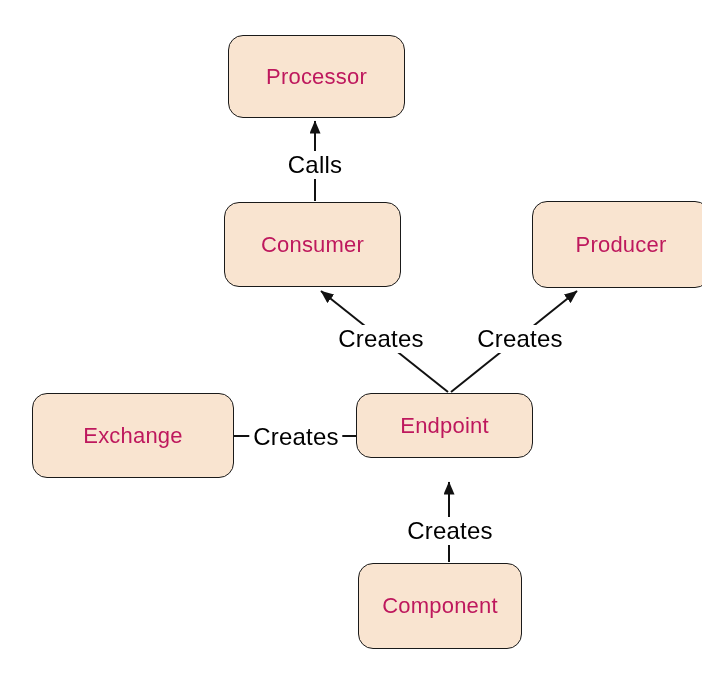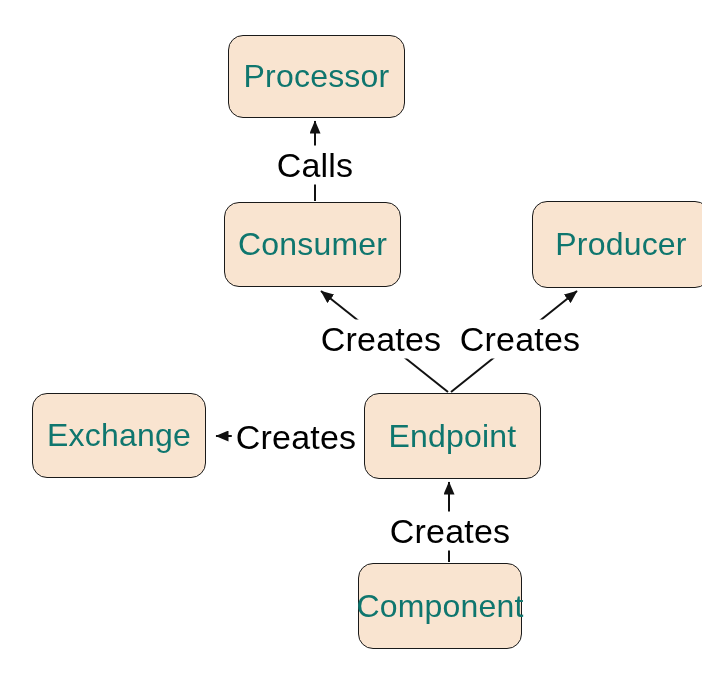--- a/index.html
+++ b/index.html
@@ -28,30 +28,30 @@
   }
   .node {
     position: absolute;
     box-sizing: border-box;
     background: var(--node-fill, #f9e4d0);
     border: 1.6px solid var(--node-border, #1a1a1a);
     border-radius: 15px;
     display: flex;
     align-items: center;
     justify-content: center;
-    font-size: 32px;
-    color: #0f766e;
+    font-size: 22px;
+    color: #be185d;
     letter-spacing: 0.2px;
   }
   .edge-label {
     position: absolute;
     transform: translate(-50%, -50%);
     background: #ffffff;
     padding: 0 4px;
-    font-size: 34px;
+    font-size: 24px;
     color: #000000;
     white-space: nowrap;
     letter-spacing: 0.2px;
   }
 </style>
 </head>
 <body>
 
 <div class="canvas">
 
@@ -70,24 +70,24 @@
 
   <div class="node" style="left: 228px; top: 35px; width: 177px; height: 83px;">
     <span>Processor</span>
   </div>
   <div class="node" style="left: 224px; top: 202px; width: 177px; height: 85px;">
     <span>Consumer</span>
   </div>
   <div class="node" style="left: 492px; top: 201px; width: 178px; height: 87px; margin-left: 40px;">
     <span>Producer</span>
   </div>
-  <div class="node" style="left: 32px; top: 393px; width: 174px; height: 85px;">
+  <div class="node" style="left: 32px; top: 393px; width: 202px; height: 85px;">
     <span>Exchange</span>
   </div>
-  <div class="node" style="left: 364px; top: 393px; width: 177px; height: 86px;">
+  <div class="node" style="left: 356px; top: 393px; width: 177px; height: 65px;">
     <span>Endpoint</span>
   </div>
   <div class="node" style="left: 358px; top: 563px; width: 164px; height: 86px;">
     <span>Component</span>
   </div>
 
   <div class="edge-label" style="left: 315px; top: 165px;">Calls</div>
   <div class="edge-label" style="left: 381px; top: 339px;">Creates</div>
   <div class="edge-label" style="left: 520px; top: 339px;">Creates</div>
   <div class="edge-label" style="left: 296px; top: 437px;">Creates</div>

